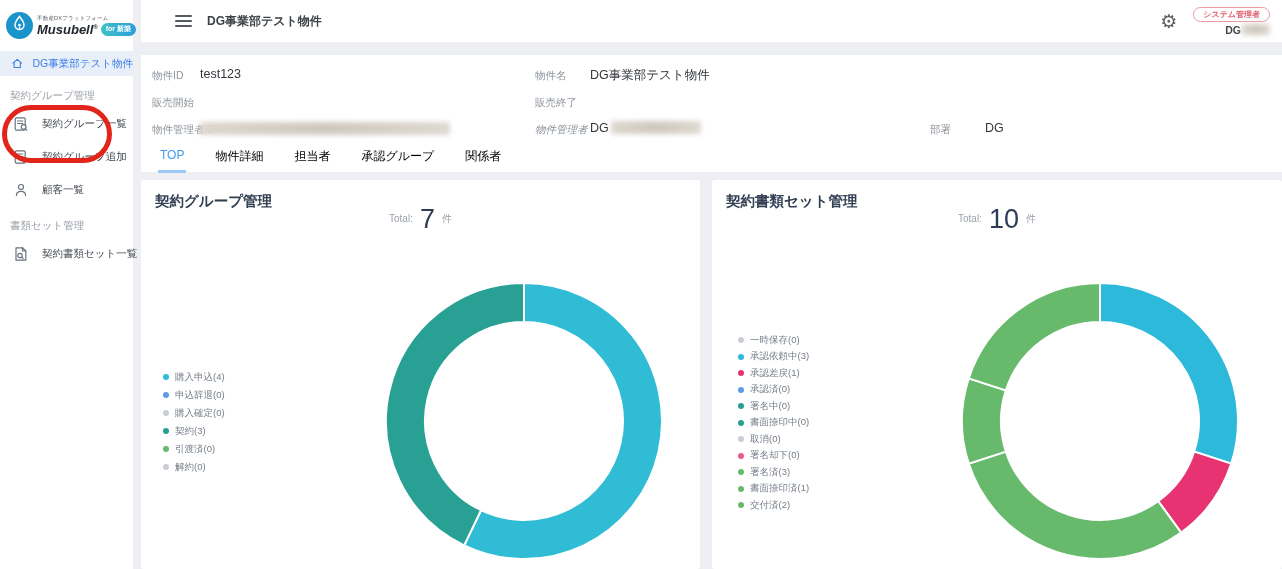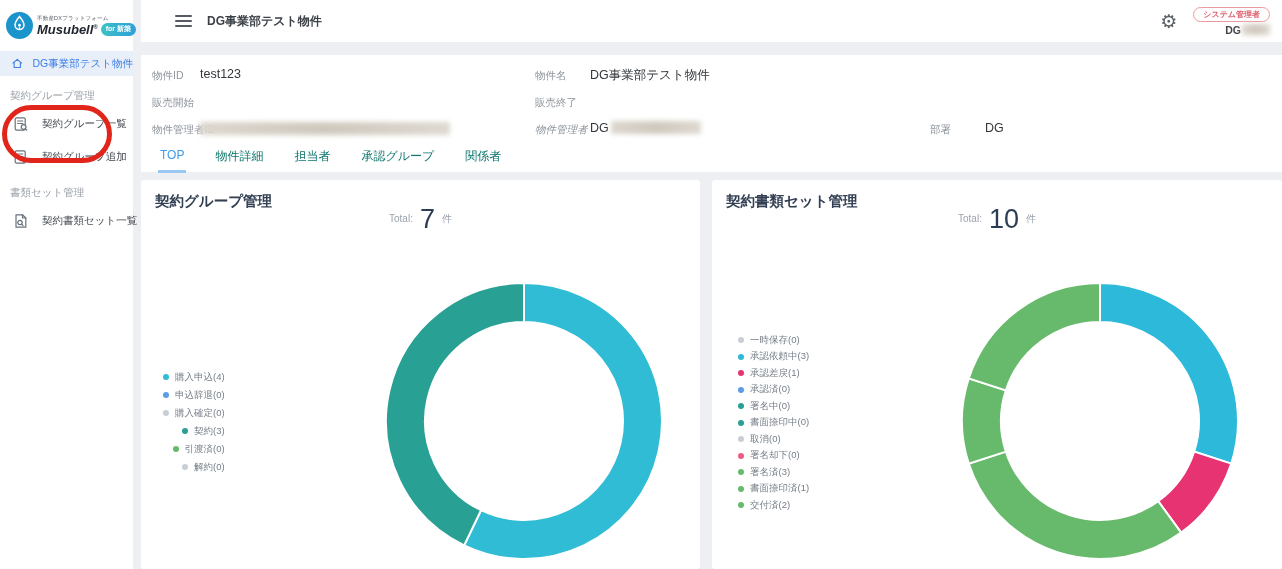--- a/index.html
+++ b/index.html
@@ -39,35 +39,35 @@
   .role-badge { font-size:8px; color:#e0606e; border:1px solid #eb9aa2; border-radius:9px;
     padding:1px 9px; white-space:nowrap; }
   .user-name { font-size:10.5px; color:#3f4448; display:flex; align-items:center; gap:1px; }
   .redact { display:inline-block; background:linear-gradient(90deg,#ddd7ce,#cfc8bd,#ded9d1); filter:blur(2.5px); border-radius:2px; }
   
   .info-card { position:absolute; left:141px; top:55px; width:1141px; height:117px; background:#fff; }
   .f-label { position:absolute; font-size:10.5px; color:#8d949c; }
   .f-value { position:absolute; font-size:12.5px; color:#33373c; }
   .tabs { position:absolute; left:141px; top:143px; width:1141px; height:29px; background:#fff;
     display:flex; align-items:flex-start; padding-left:17px; gap:27px; }
-  .tab { font-size:12px; color:#0f766e; padding:5px 2px 8px; cursor:pointer; white-space:nowrap; }
+  .tab { font-size:12px; color:#000000; padding:5px 2px 8px; cursor:pointer; white-space:nowrap; }
   .tab.active { color:#3f9ceb; border-bottom:3px solid #9ac8f2; }
   
   .card { position:absolute; top:180px; height:389px; background:#fff; border-radius:3px; }
   .card-0 { left:141px; width:559px; }
   .card-1 { left:712px; width:570px; }
   .card-title { position:absolute; left:14px; top:12px; font-size:14.5px; font-weight:bold; color:#334054; }
   .total-row { position:absolute; top:24px; left:0; right:0; text-align:center;
     font-size:10px; color:#9aa2ac; }
   .total-number { font-size:27px; color:#2d3c55; margin:0 7px; vertical-align:-6px; font-weight:500; }
   .legend { position:absolute; display:flex; flex-direction:column; }
   .card-0 .legend { left:22px; top:188px; }
   .card-1 .legend { left:26px; top:152px; }
   .legend-item { display:flex; align-items:center; }
-  .card-0 .legend-item { height:18px;justify-content:flex-end; }
+  .card-0 .legend-item { height:18px; }
   .card-1 .legend-item { height:16.5px; }
   .legend-dot { width:6px; height:6px; border-radius:50%; margin-right:6px; flex:0 0 6px; }
   .legend-label { font-size:9.5px; color:#757e88; white-space:nowrap; }
   .donut-wrap { position:absolute; width:280px; height:280px; }
   .card-0 .donut-wrap { left:243px; top:101px; }
   .card-1 .donut-wrap { left:248px; top:101px; }
 </style>
 </head>
 <body>
 
@@ -114,20 +114,27 @@
       <rect x="2.2" y="1.8" width="10" height="12.4" rx="1.4"></rect>
       <line x1="4.6" y1="5" x2="9.8" y2="5"></line>
         <line x1="4.6" y1="7.5" x2="9.8" y2="7.5"></line>
       <line x1="10.8" y1="9.4" x2="10.8" y2="13.4"></line>
         <line x1="8.8" y1="11.4" x2="12.8" y2="11.4"></line>
     </svg>
     <span>契約グループ追加</span>
   </div>
 
 
+  <div class="nav-item">
+    <svg width="16" height="16" viewBox="0 0 16 16" fill="none" stroke="#68727c" stroke-width="1.2" stroke-linecap="round">
+      <circle cx="8" cy="5" r="2.5"></circle>
+        <path d="M3.4 13.4 c0-2.6 2-4.1 4.6-4.1 s4.6 1.5 4.6 4.1"></path>
+    </svg>
+    <span>顧客一覧</span>
+  </div>
 
   <div class="nav-section">書類セット管理</div>
 
   <div class="nav-item">
     <svg width="16" height="16" viewBox="0 0 16 16" fill="none" stroke="#68727c" stroke-width="1.2" stroke-linecap="round" stroke-linejoin="round">
       <path d="M3 1.8 H9.5 L12.8 5 V14.2 H3 Z"></path>
         <path d="M9.5 1.8 V5 H12.8"></path>
       <circle cx="7" cy="9.5" r="2.2" fill="#fff"></circle>
         <line x1="8.6" y1="11.1" x2="10" y2="12.5"></line>
     </svg>

